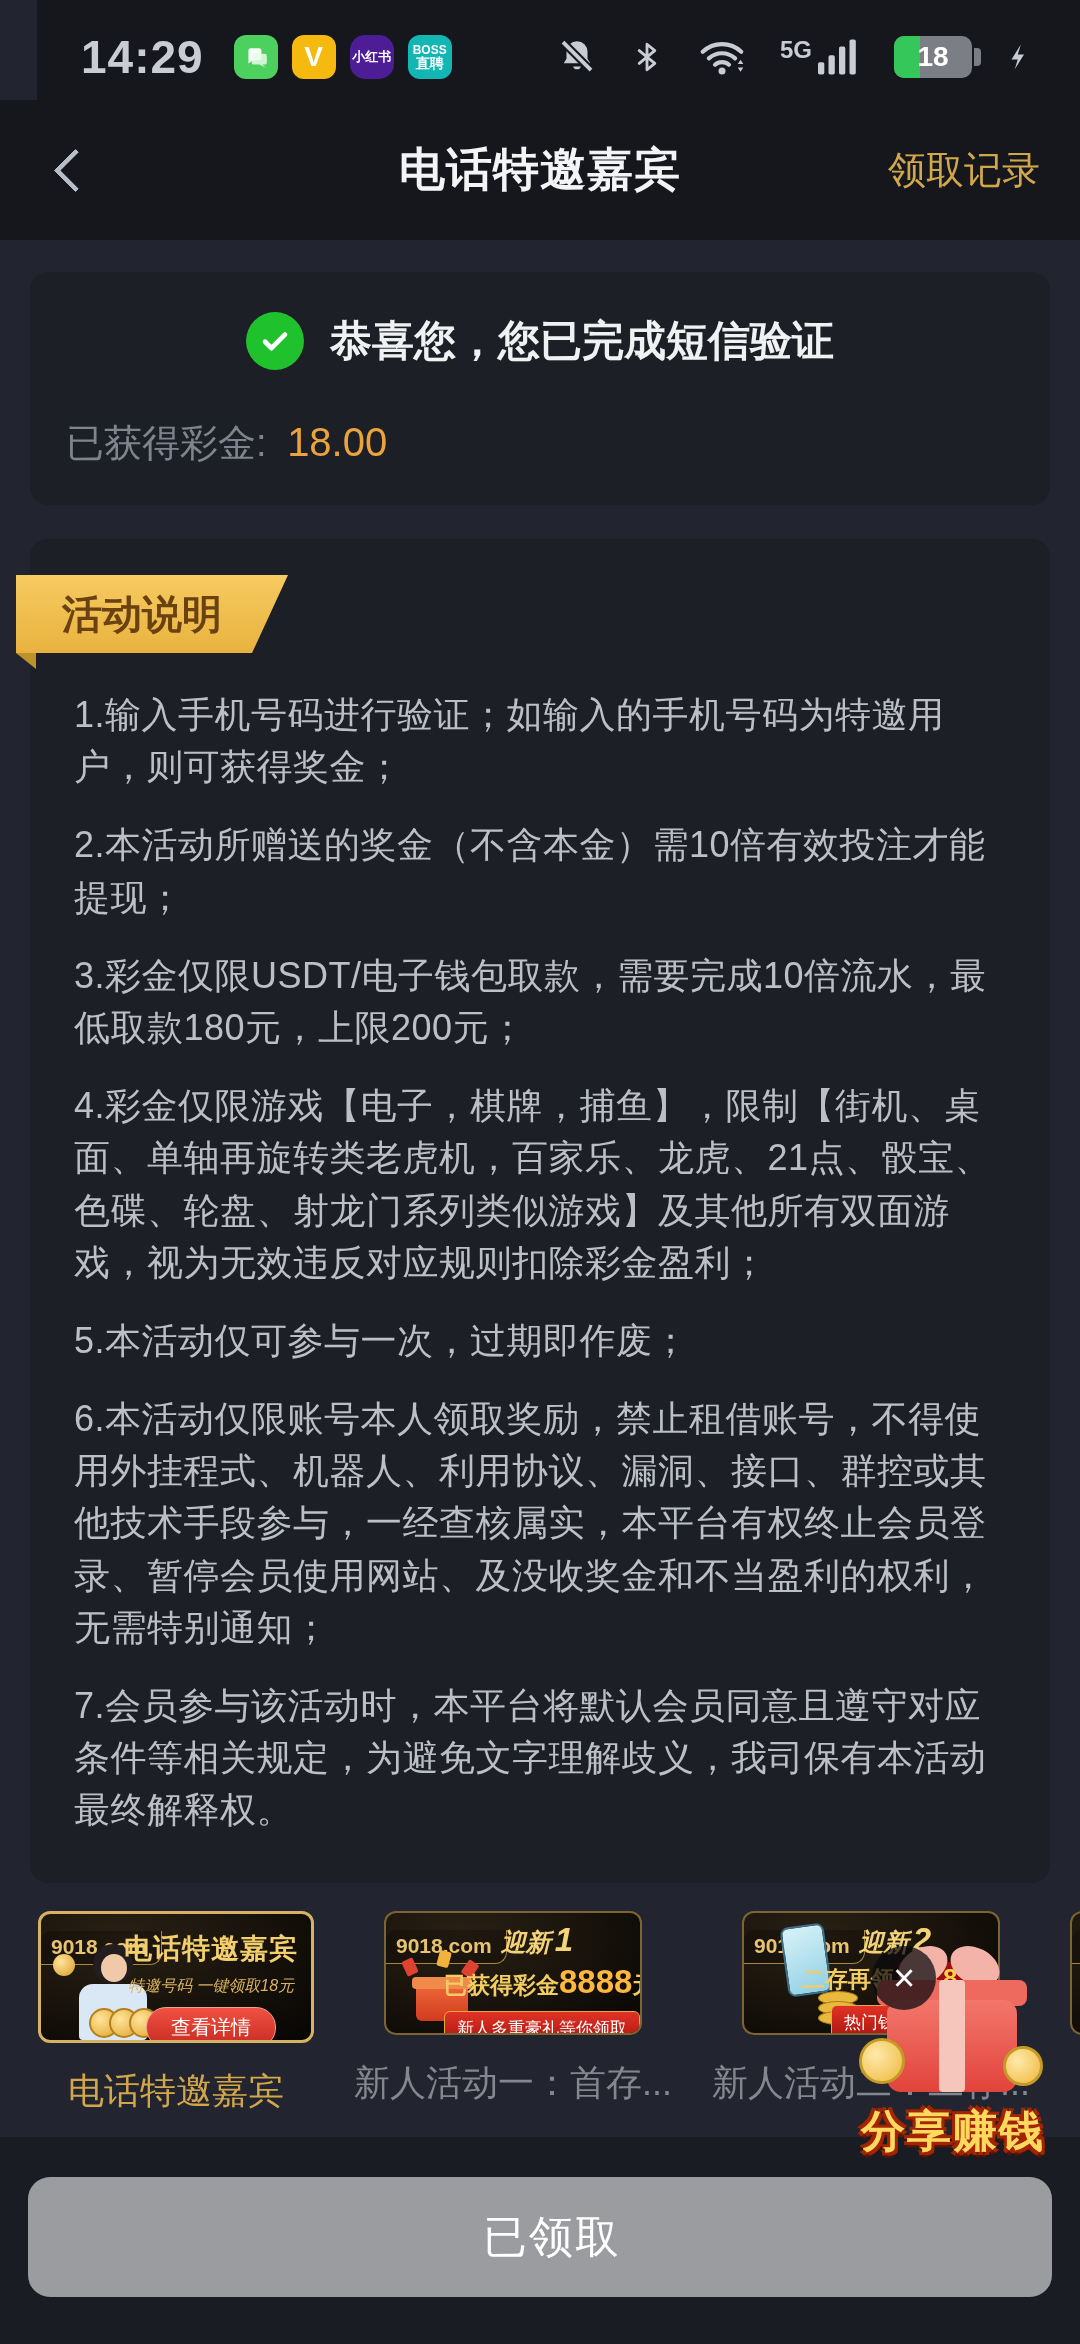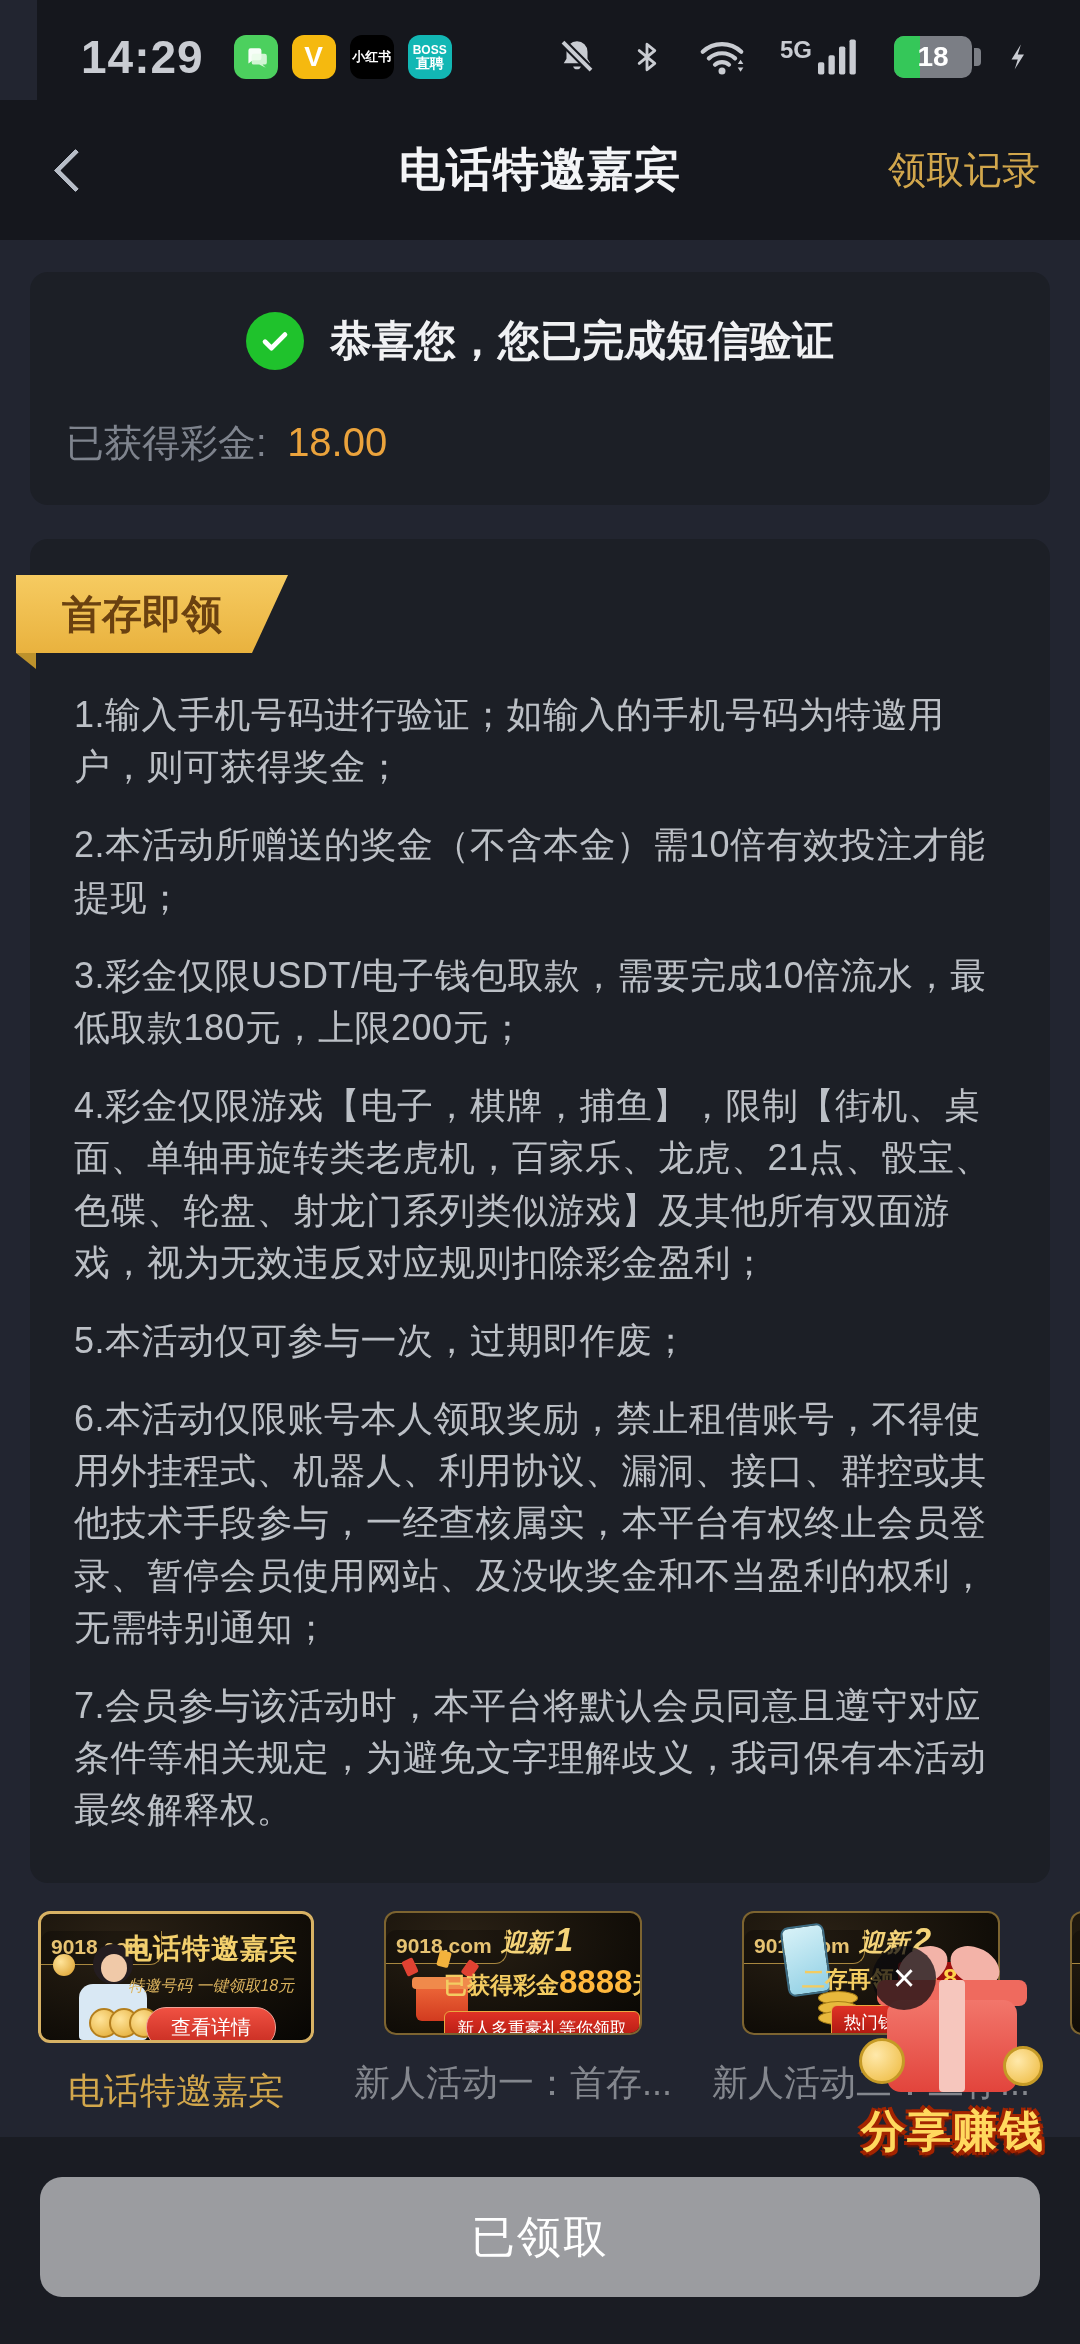--- a/index.html
+++ b/index.html
@@ -8,21 +8,21 @@
 
   
   .status-bar{height:100px;background:#15171d;display:flex;align-items:center;justify-content:space-between;
     padding:14px 46px 0 44px;box-sizing:border-box;margin-left:37px;}
   .sb-left{display:flex;align-items:center;}
   .sb-time{font-size:46px;font-weight:700;color:#c9ccd2;letter-spacing:1px;margin-right:30px;}
   .badge{width:44px;height:44px;border-radius:12px;margin-right:14px;display:inline-flex;align-items:center;
     justify-content:center;color:#fff;box-sizing:border-box;}
   .badge-msg{background:#4cd05e;}
   .badge-v{background:#f5b90f;font-weight:900;font-size:28px;color:#fff;}
-  .badge-xhs{background:#000000;font-size:13px;font-weight:700;letter-spacing:0;}
+  .badge-xhs{background:#4c1d95;font-size:13px;font-weight:700;letter-spacing:0;border-radius:15px;}
   .badge-boss{background:#12b7b4;flex-direction:column;line-height:1;}
   .badge-boss b{font-size:12px;font-weight:700;} .badge-boss i{font-style:normal;font-size:14px;font-weight:700;}
   .sb-right{display:flex;align-items:center;gap:32px;}
   .battery{position:relative;width:78px;height:42px;border-radius:10px;background:#7b7e85;overflow:visible;
     display:flex;align-items:center;justify-content:center;}
   .battery:after{content:"";position:absolute;right:-9px;top:12px;width:7px;height:18px;background:#7b7e85;border-radius:0 4px 4px 0;}
   .battery .fill{position:absolute;left:0;top:0;bottom:0;width:26px;background:#35c759;border-radius:10px 0 0 10px;}
   .battery span{position:relative;color:#fff;font-size:28px;font-weight:700;}
 
   
@@ -120,21 +120,21 @@
   .g-rib{position:absolute;left:86px;top:38px;width:26px;height:112px;background:#f6c6bd;border-radius:4px;}
   .g-coin{position:absolute;width:46px;height:46px;border-radius:50%;border:3px solid #c59a26;box-sizing:border-box;
     background:radial-gradient(circle at 35% 35%,#ffe9ab,#edb83a);}
   .g-coin.c1{left:6px;top:96px;} .g-coin.c2{left:150px;top:104px;width:40px;height:40px;}
   .share-label{margin-top:2px;font-size:44px;font-weight:900;color:#ffd95e;letter-spacing:2px;
     text-shadow:-3px -3px 0 #a32400,3px -3px 0 #a32400,-3px 3px 0 #a32400,3px 3px 0 #a32400,0 5px 2px #701400;}
 
   
   .bottom-bar{position:absolute;left:0;right:0;bottom:0;height:207px;background:#1a1c23;}
   .claim-btn{margin:40px auto 0;width:1000px;height:120px;border-radius:22px;background:#9b9ca0;
-    display:flex;align-items:center;justify-content:center;font-size:44px;color:#fff;letter-spacing:2px;cursor:pointer;}
+    display:flex;align-items:center;justify-content:center;font-size:44px;color:#fff;letter-spacing:2px;cursor:pointer;padding-left:24px;}
 
   svg{display:block;}
 </style>
 </head>
 <body>
 
 <div class="screen">
 
   <div class="status-bar">
     <div class="sb-left">
@@ -216,21 +216,21 @@
         </span>
         <span>恭喜您，您已完成短信验证</span>
       </div>
       <div class="bonus-row">
         <span class="bonus-label">已获得彩金:</span>
         <span class="bonus-amount">18.00</span>
       </div>
     </section>
 
     <section class="card rules-card">
-      <div class="ribbon"><span>首存即领</span></div>
+      <div class="ribbon"><span>活动说明</span></div>
       <div class="ribbon-fold"></div>
       <div class="rules">
         <p>1.输入手机号码进行验证；如输入的手机号码为特邀用户，则可获得奖金；</p>
         <p>2.本活动所赠送的奖金（不含本金）需10倍有效投注才能提现；</p>
         <p>3.彩金仅限USDT/电子钱包取款，需要完成10倍流水，最低取款180元，上限200元；</p>
         <p>4.彩金仅限游戏【电子，棋牌，捕鱼】，限制【街机、桌面、单轴再旋转类老虎机，百家乐、龙虎、21点、骰宝、色碟、轮盘、射龙门系列类似游戏】及其他所有双面游戏，视为无效违反对应规则扣除彩金盈利；</p>
         <p>5.本活动仅可参与一次，过期即作废；</p>
         <p>6.本活动仅限账号本人领取奖励，禁止租借账号，不得使用外挂程式、机器人、利用协议、漏洞、接口、群控或其他技术手段参与，一经查核属实，本平台有权终止会员登录、暂停会员使用网站、及没收奖金和不当盈利的权利，无需特别通知；</p>
         <p>7.会员参与该活动时，本平台将默认会员同意且遵守对应条件等相关规定，为避免文字理解歧义，我司保有本活动最终解释权。</p>
       </div>

